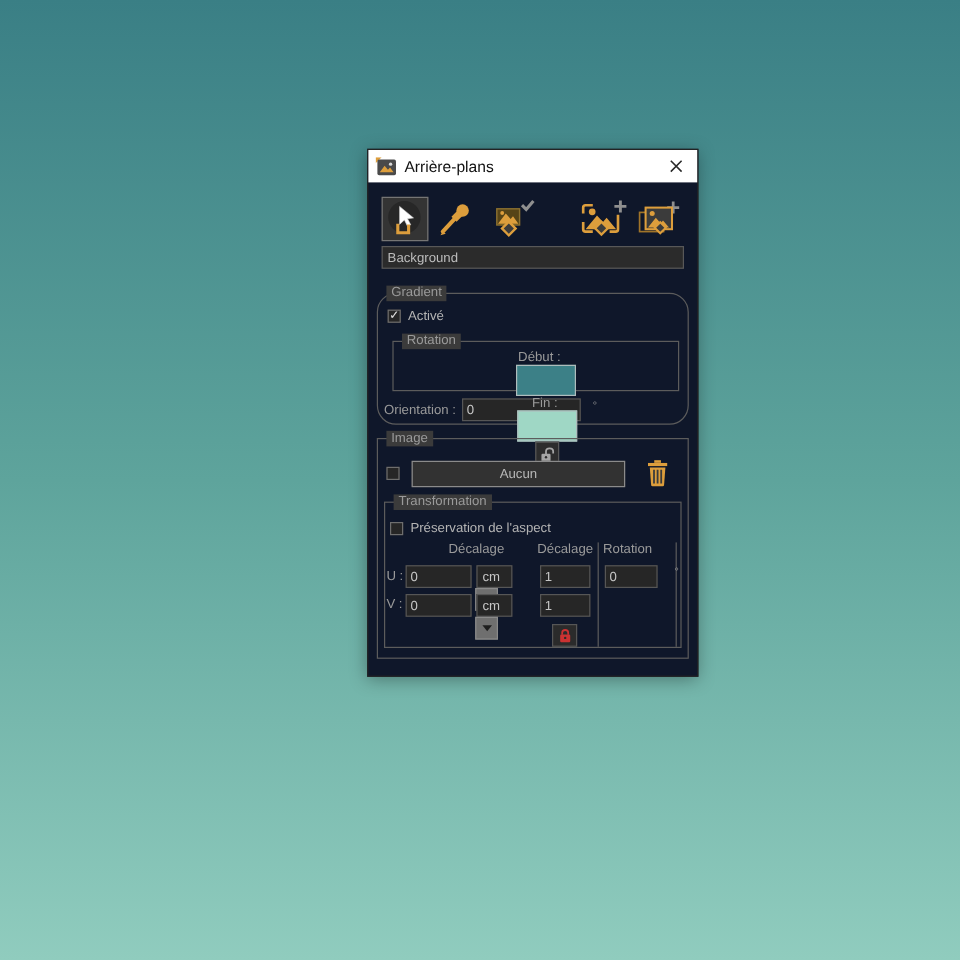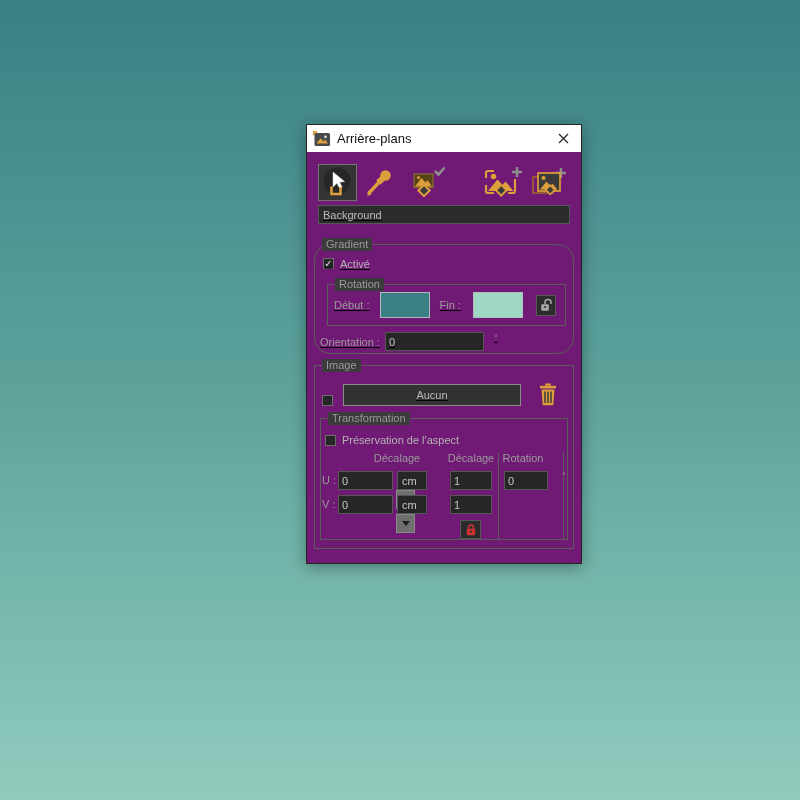--- a/index.html
+++ b/index.html
@@ -4,29 +4,29 @@
 <style>
   * { box-sizing: border-box; margin: 0; padding: 0; }
   html,body { width:800px; height:800px; overflow:hidden; }
   body {
     font-family:"Liberation Sans", sans-serif;
     background:linear-gradient(180deg,#3A7F85 0%, #5EA49C 50%, #90CCBE 100%);
     position:relative;
   }
   .dialog {
     position:absolute; left:306px; top:124px; width:276px; height:440px;
-    background:#701a75; border:1px solid #232323;
+    background:#0f172a; border:1px solid #232323;
     box-shadow:0 3px 14px rgba(0,0,0,.35);
   }
   .titlebar { height:27px; background:#ffffff; display:flex; align-items:center; padding-left:6px; }
   .titlebar-icon { width:18px; height:16px; margin-right:6px; flex:none; }
   .title-text { font-size:13px; color:#101010; flex:1; white-space:nowrap; }
   .close-btn { width:36px; height:27px; display:flex; align-items:center; justify-content:center; cursor:default; }
 
-  .dlg-body { position:relative; height:292px;text-decoration:underline; }
+  .dlg-body { position:relative; height:292px; }
 
   
   .toolbar { position:relative; height:49px; }
   .tool { position:absolute; display:flex; align-items:center; justify-content:center; }
   .tool-select { left:11px; top:12px; width:39px; height:37px; background:#343434; border:1px solid #757575; }
   .tool-pipette { left:57px; top:15px; width:30px; height:30px; }
   .tool-check   { left:103px; top:14px; width:36px; height:32px; }
   .tool-add     { left:177px; top:13px; width:40px; height:34px; }
   .tool-copy    { left:223px; top:15px; width:38px; height:32px; }
 
@@ -51,39 +51,39 @@
   .lbl-bright { color:#b4b4b4; font-size:11px; white-space:nowrap; }
 
   .checkbox {
     width:11px; height:11px; background:#262626; border:1px solid #6e6e6e;
     display:inline-flex; align-items:center; justify-content:center; flex:none;
   }
   .check-glyph { color:#e3e3e3; font-size:10px; line-height:10px; transform:translateY(-0.5px); }
 
   .row-active { display:flex; align-items:center; gap:6px; margin:12px 0 0 8px; height:13px; }
 
-  .couleur-row { display:flex; align-items:center; padding:7px 0 0 6px; }
+  .couleur-row { display:flex; align-items:center; padding:7px 0 0 6px;flex-direction:column; }
   .swatch { width:50px; height:26px; border:1px solid #aebcbc; flex:none; }
   .swatch-start { margin-left:11px; }
   .swatch-end { margin-left:12px; }
   .lbl-fin { margin-left:9px; }
   .lock-btn {
     width:20px; height:21px; margin-left:13px; background:#2d2d2d; border:1px solid #595959;
     display:flex; align-items:center; justify-content:center; flex:none;
   }
 
   .orientation-row { display:flex; align-items:center; margin:6px 0 0 5px; height:19px; }
   .tin {
     background:#262626; border:1px solid #565656; color:#c6c6c6;
     font:11px "Liberation Sans", sans-serif; padding:0 3px; height:19px;
   }
   .orientation-input { width:99px; margin-left:5px; }
   .deg { color:#9a9a9a; font-size:9px; margin-left:10px; transform:translateY(-4px); }
 
-  .image-row { display:flex; align-items:flex-end; margin:17px 0 0 7px; height:23px; }
+  .image-row { display:flex; align-items:center; margin:17px 0 0 7px; height:23px; }
   .file-btn {
     width:178px; height:22px; margin-left:10px; background:#323232; border:1px solid #8b8b8b;
     color:#b8b8b8; font-size:11px; display:flex; align-items:center; justify-content:center;
   }
   .trash-btn { margin-left:18px; width:18px; height:23px; display:flex; align-items:center; justify-content:center; }
 
   
   .t-abs { position:absolute; }
   .preserve-row { left:4px; top:15px; display:flex; align-items:center; gap:6px; }
   .hdr { top:33px; transform:translateX(-50%); color:#9a9a9a; font-size:11px; white-space:nowrap; }

